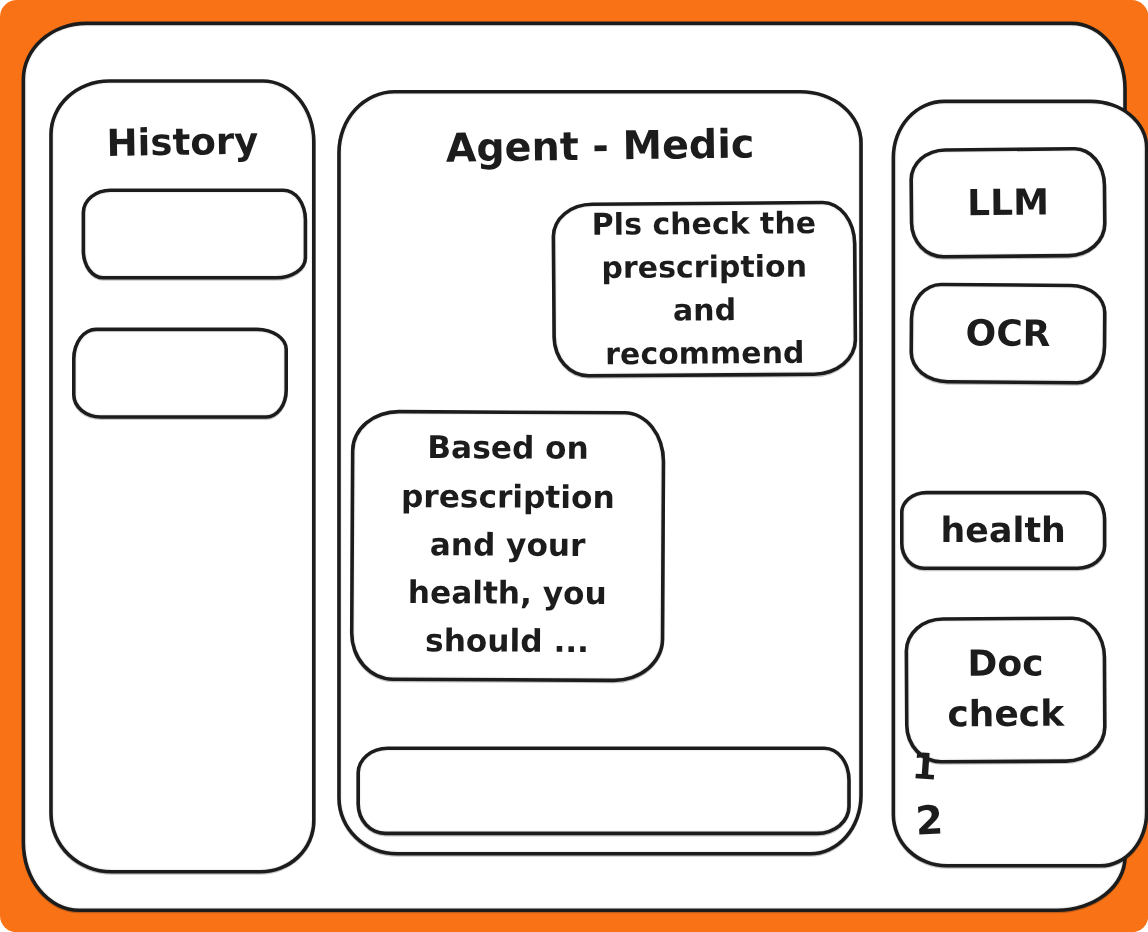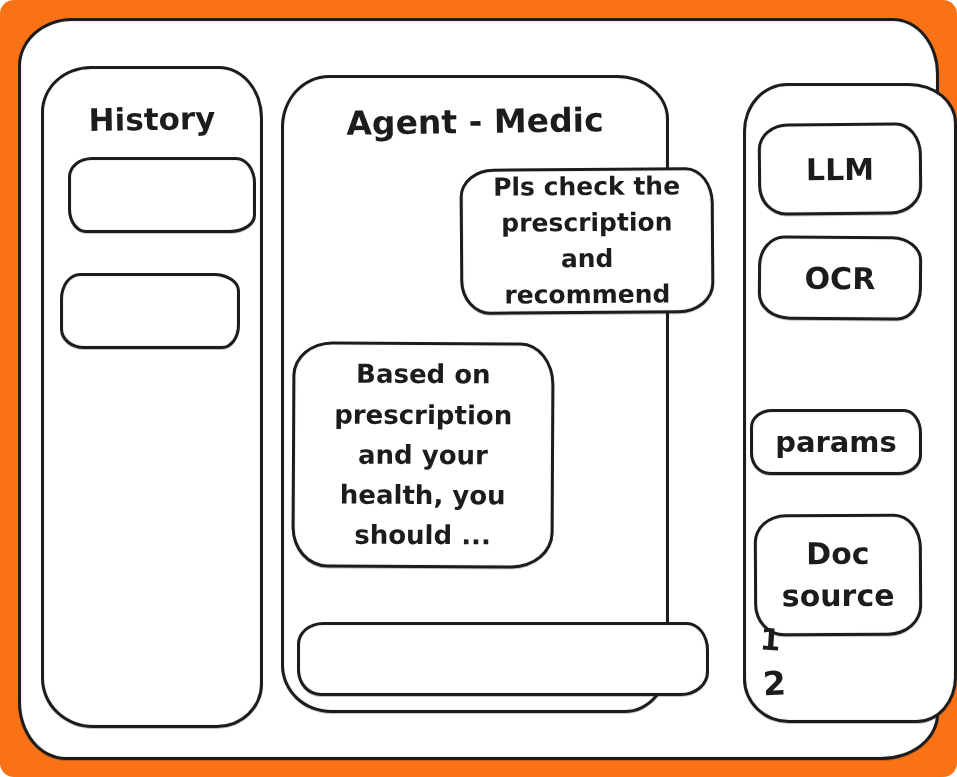--- a/index.html
+++ b/index.html
@@ -33,21 +33,21 @@
   .left-panel { left: 38px; top: 63px; width: 222px; height: 662px;
              border-radius: 50px 44px 46px 52px / 46px 52px 44px 50px; }
   .hist-title { left: 0; top: 32px; width: 100%; text-align: center;
              font-size: 31px; transform: rotate(-1deg); position: absolute; font-weight: bold; }
   .hist-item-1 { left: 24px; top: 88px;  width: 188px; height: 76px;
              border-radius: 24px 20px 26px 18px / 20px 26px 18px 24px; }
   .hist-item-2 { left: 16px; top: 204px; width: 180px; height: 76px;
              border-radius: 20px 26px 18px 24px / 26px 18px 24px 20px; }
 
   
-  .chat-panel { left: 278px; top: 72px; width: 388px; height: 638px;
+  .chat-panel { left: 278px; top: 72px; width: 438px; height: 638px;
              border-radius: 48px 52px 44px 50px / 52px 44px 50px 48px; }
   .chat-title { left: 0; top: 24px; width: 100%; text-align: center;
              font-size: 33px; transform: rotate(-0.8deg); position: absolute; font-weight: bold; }
   .bubble {
     display: flex; align-items: center; justify-content: center;
     text-align: center; font-weight: bold; font-size: 25px; line-height: 1.45;
   }
   .bubble-user { left: 176px; top: 90px; width: 254px; height: 146px;
              border-radius: 34px 28px 36px 30px / 28px 36px 30px 34px;
              padding: 8px 14px; transform: rotate(-0.4deg); }
@@ -112,25 +112,25 @@
 
       <div class="sk tool-btn btn-llm">
         <span class="txt">LLM</span>
       </div>
 
       <div class="sk tool-btn btn-ocr">
         <span class="txt">OCR</span>
       </div>
 
       <div class="sk tool-btn btn-params">
-        <span class="txt">params</span>
+        <span class="txt">health</span>
       </div>
 
       <div class="sk tool-btn btn-doc">
-        <span class="txt">Doc source</span>
+        <span class="txt">Doc check</span>
       </div>
 
       <div class="doc-item doc-item-1">1</div>
       <div class="doc-item doc-item-2">2</div>
     </aside>
 
   </div>
 </div>
 
 </body></html>

